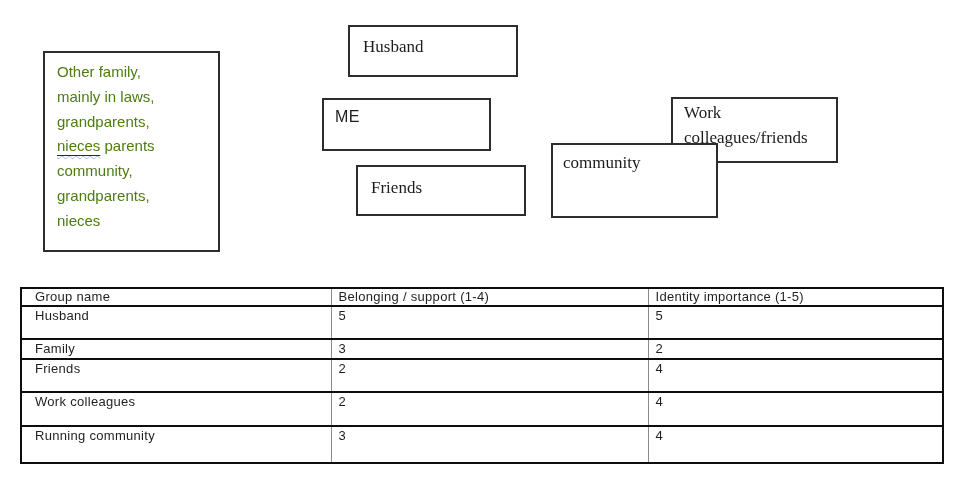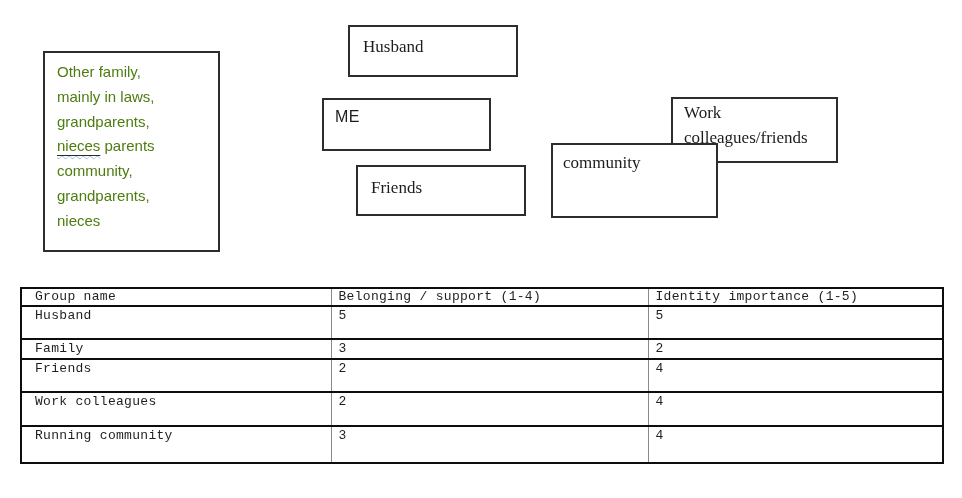--- a/index.html
+++ b/index.html
@@ -90,21 +90,20 @@
   .groups-table col.c3 { width: 295px; }
   .groups-table td, .groups-table th {
     border-top: 2px solid #0d0d0d;
     border-bottom: 2px solid #0d0d0d;
     border-left: 1px solid #8a8a8a;
     border-right: 1px solid #8a8a8a;
     vertical-align: top;
     text-align: left;
     font-weight: normal;
     padding: 1px 6px 0 7px;
-    font-family: Liberation Mono, monospace;
   }
   .groups-table td:first-child, .groups-table th:first-child {
     border-left: 2px solid #0d0d0d;
     padding-left: 13px;
   }
   .groups-table td:last-child, .groups-table th:last-child {
     border-right: 2px solid #0d0d0d;
   }
   .groups-table thead th { height: 18px; padding-top: 0; }
   .groups-table tbody tr.r1 td { height: 33px; }

